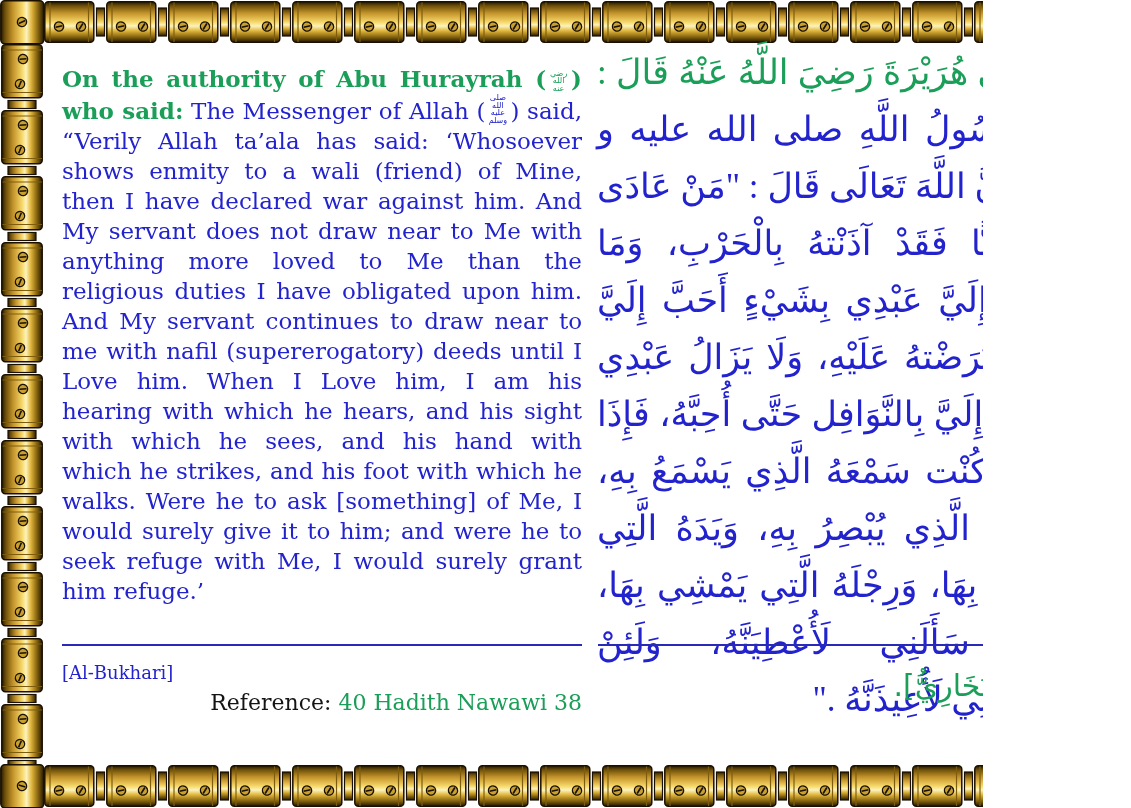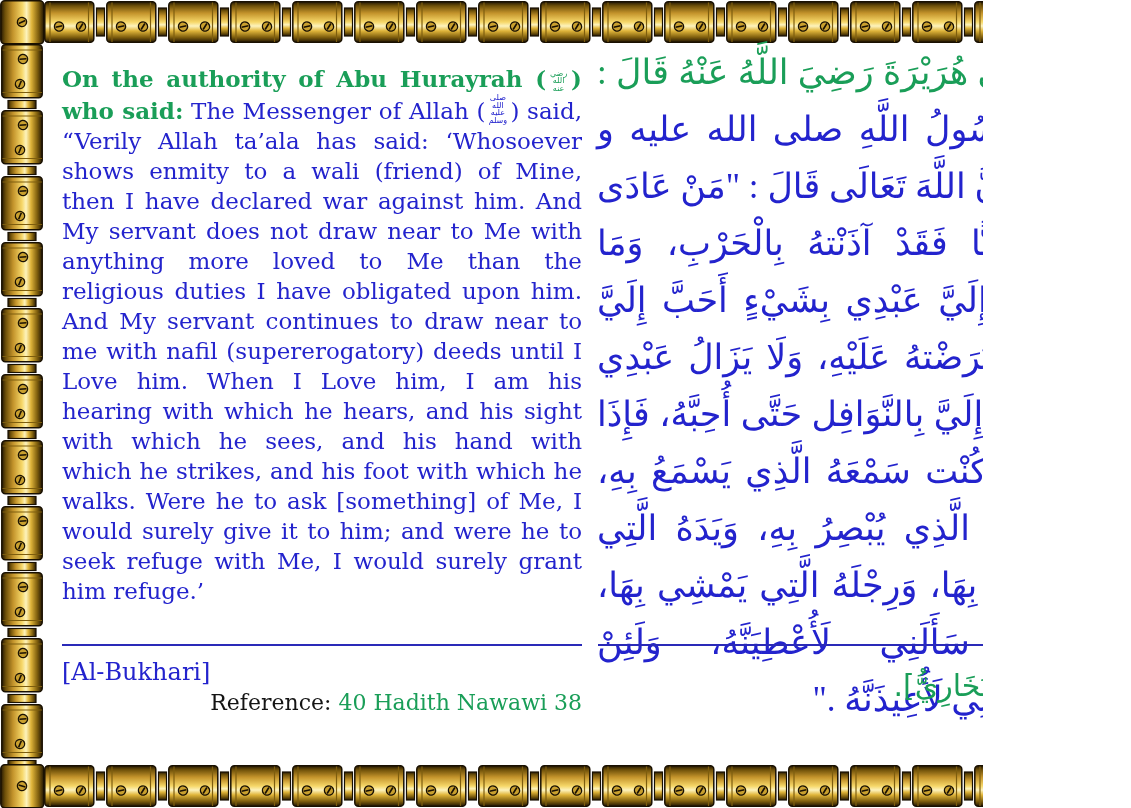--- a/index.html
+++ b/index.html
@@ -23,21 +23,21 @@
     display:inline-block; width:25px; font-size:8px; line-height:0.95;
     vertical-align:-4px; text-align:center; direction:rtl;
     font-family:"DejaVu Sans", sans-serif; font-weight:normal;
   }
 
   .divider { position:absolute; height:2px; background:var(--divider-blue,#2a2ab8); }
   #left-divider  { left:62px;  top:644px; width:520px; }
   #right-divider { left:598px; top:644px; width:484px; }
 
   .foot-left { position:absolute; left:62px; top:656px; width:520px; }
-  .src { font-size:24px; line-height:33px; color:var(--blue,#2323cd); }
+  .src { font-size:18px; line-height:33px; color:var(--blue,#2323cd); }
   .refline { font-size:22px; line-height:28px; color:var(--text-black,#141414);text-align:right; }
 
   .ar {
     position:absolute; left:597px; top:44px; width:486px; margin:0;
     font-size:35px; line-height:57px; text-align:justify; direction:rtl;
     font-family:Liberation Serif, serif;
   }
   .foot-right {
     position:absolute; left:598px; top:660px; width:484px;
     font-size:30px; line-height:52px; color:var(--green,#1a9e58);

